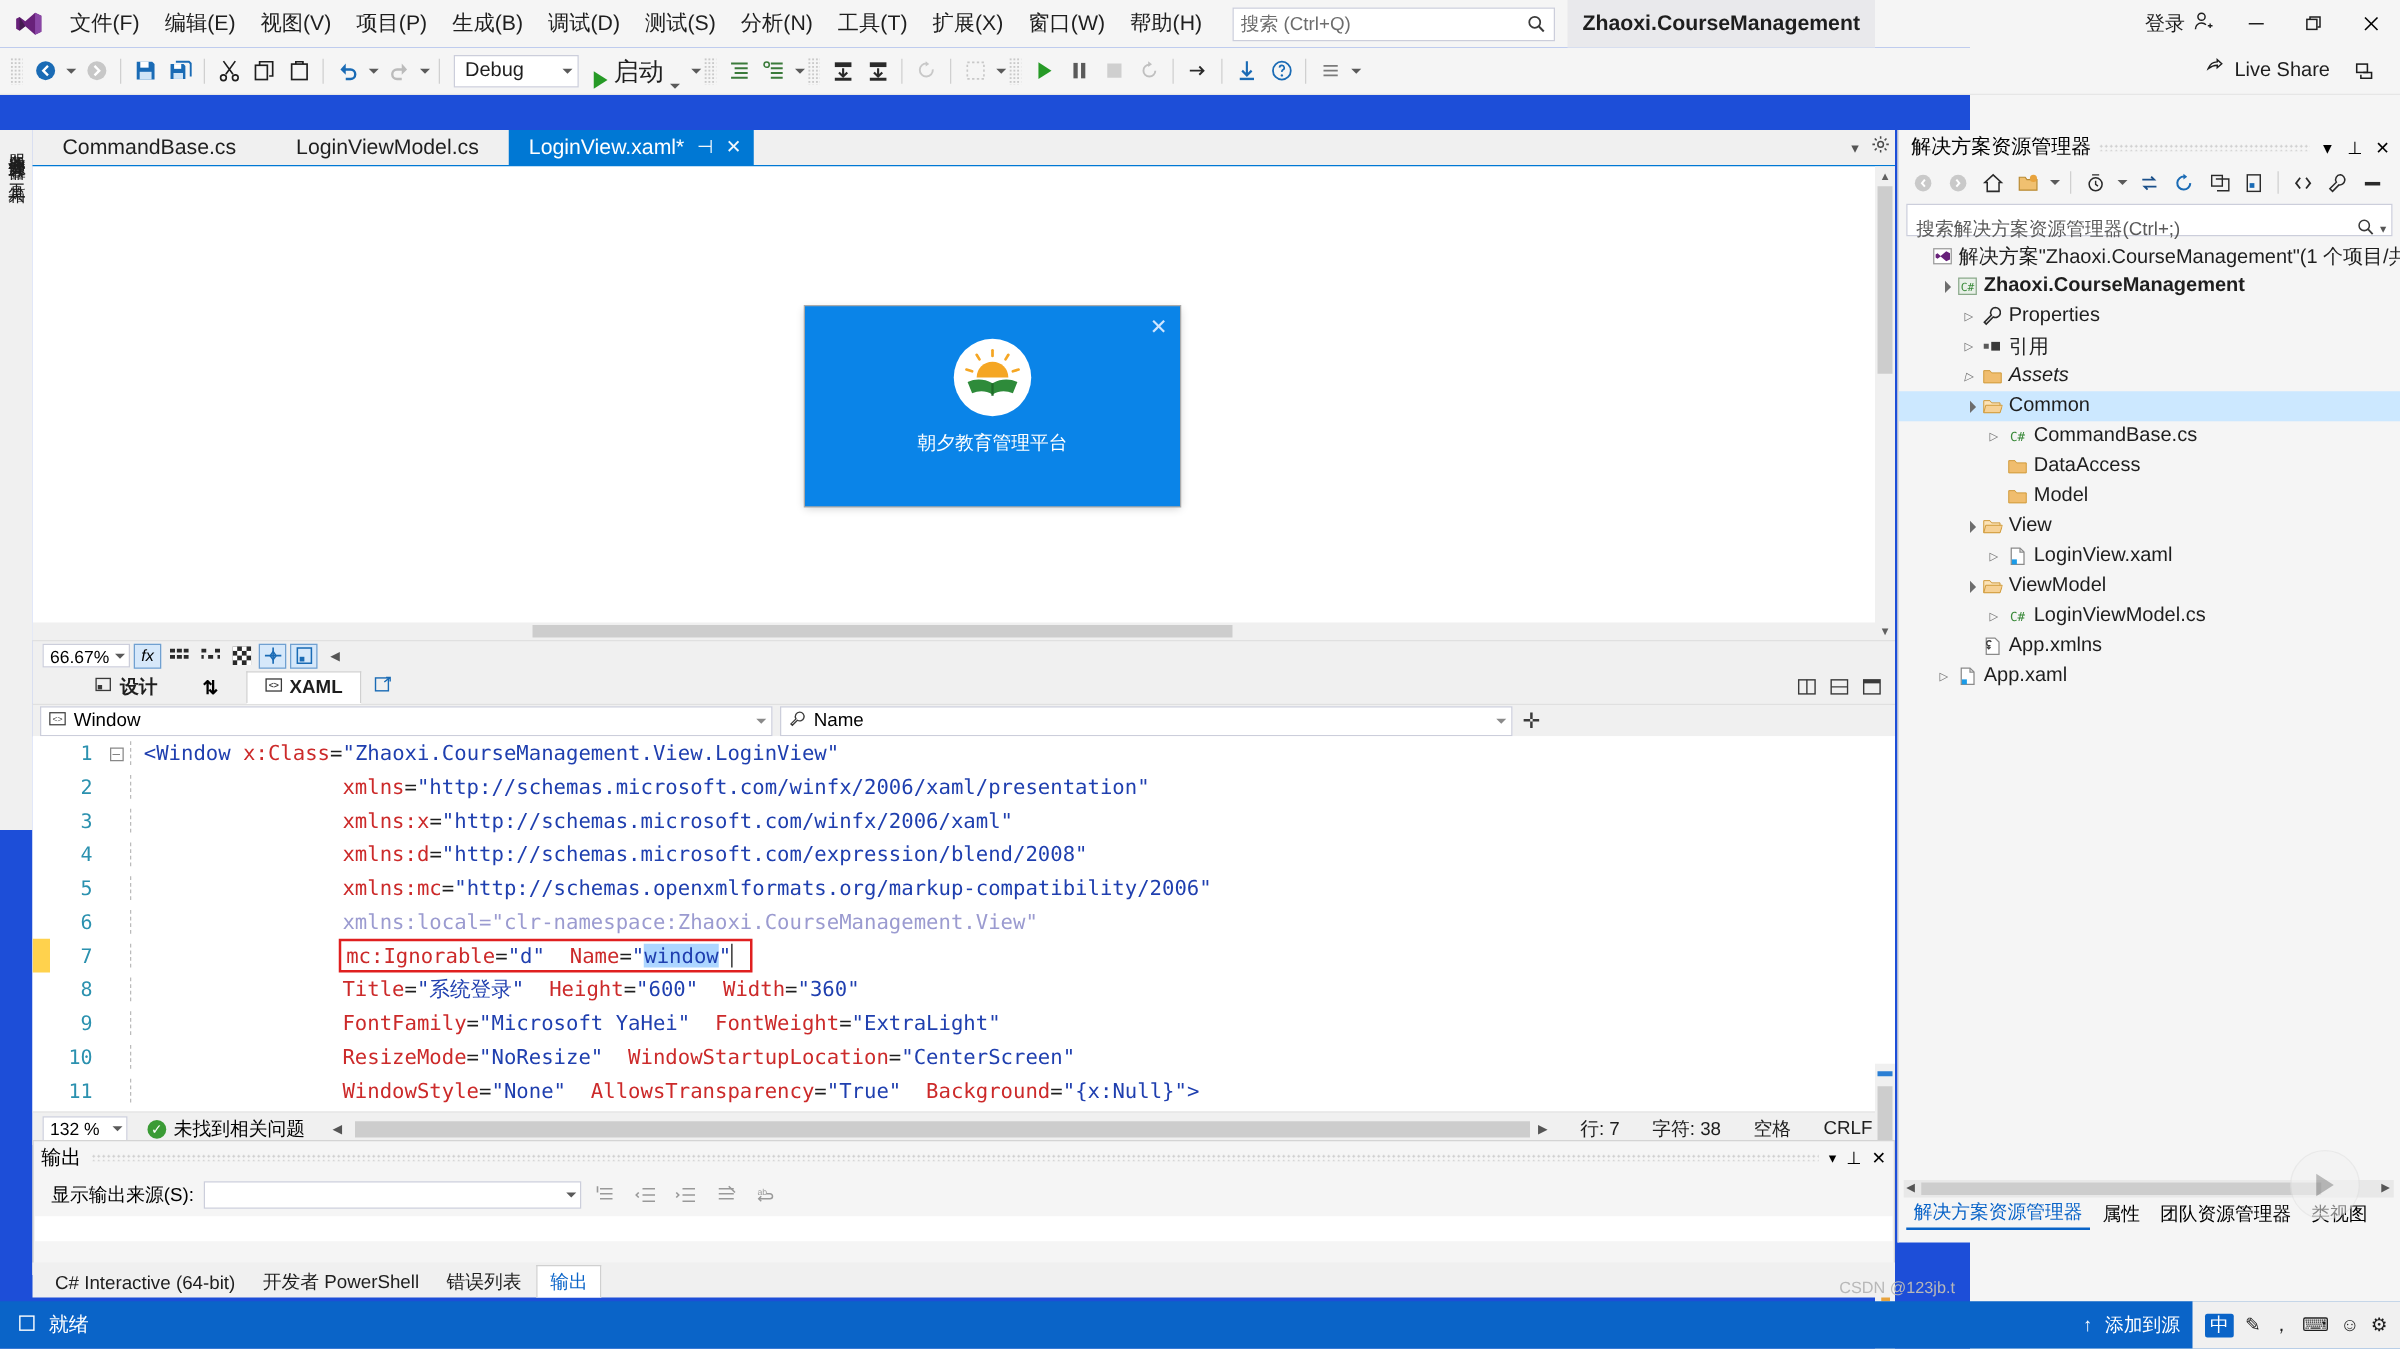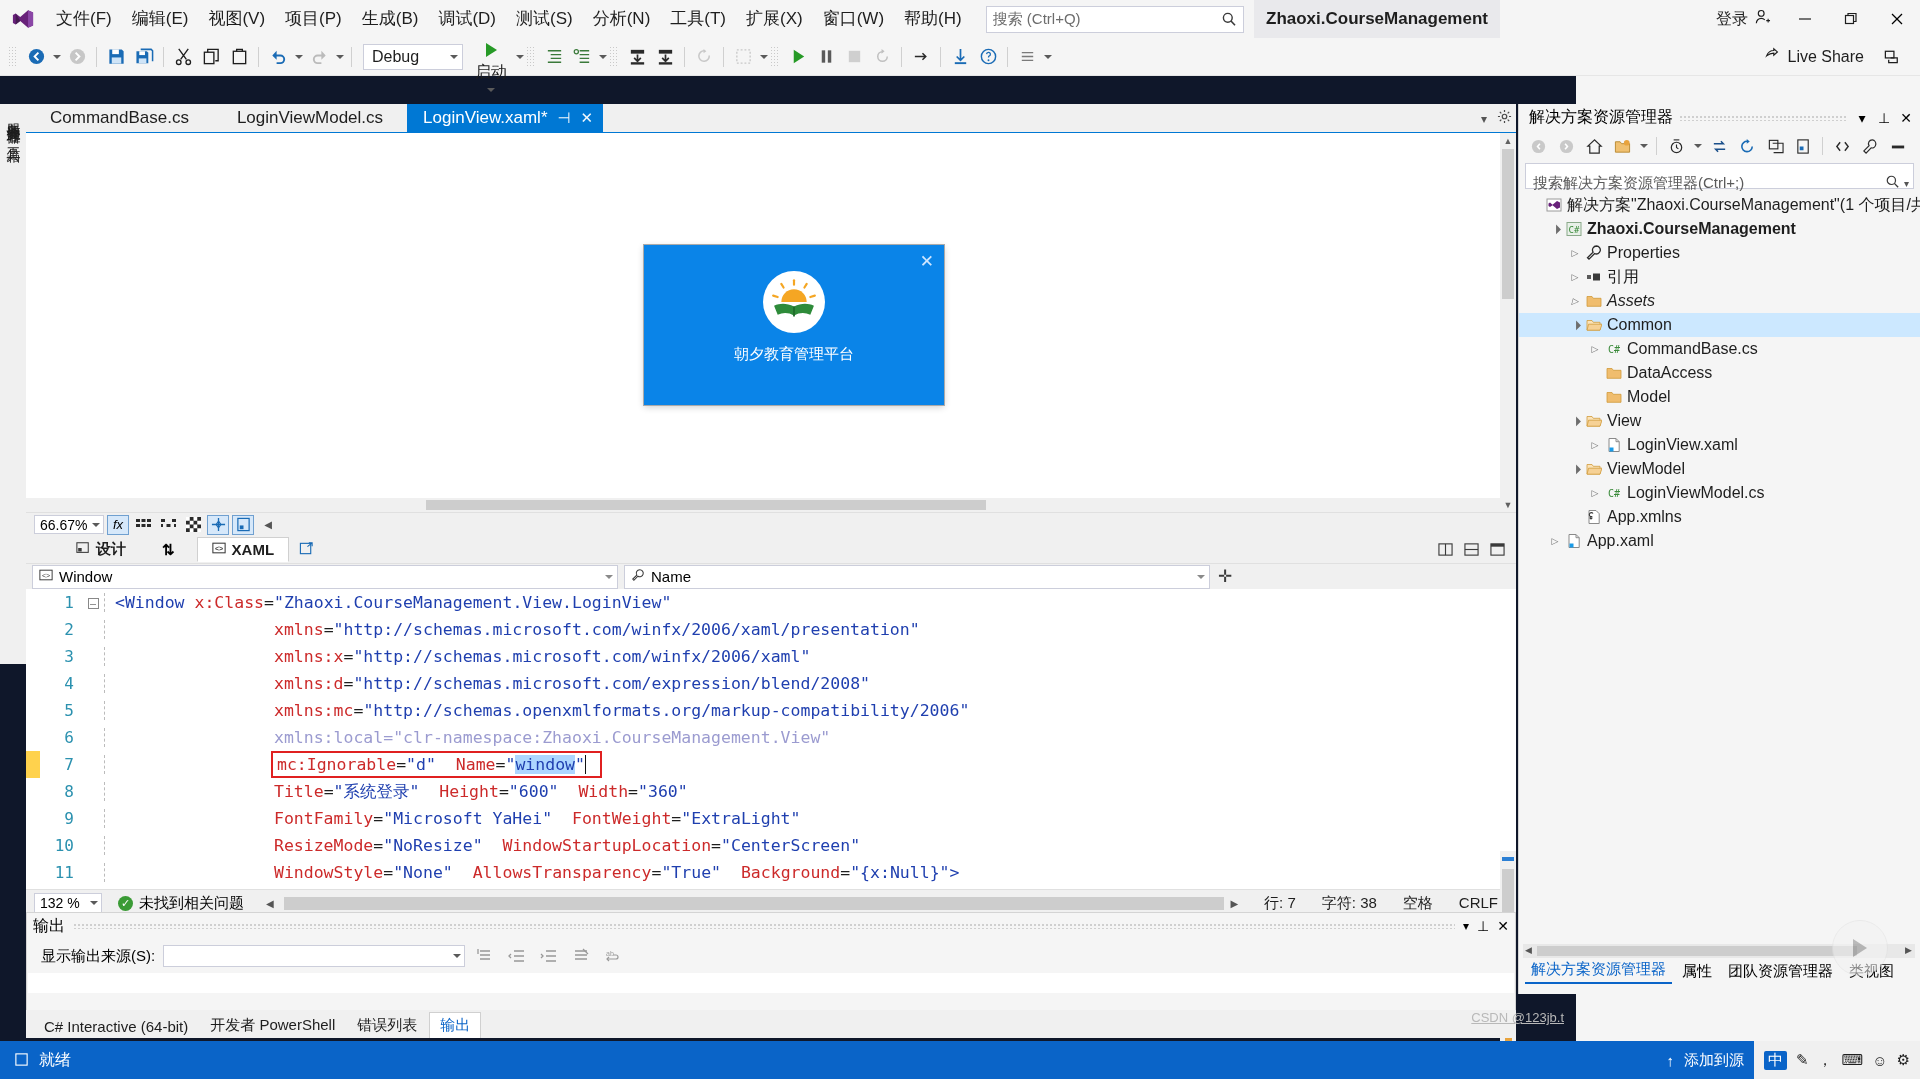--- a/index.html
+++ b/index.html
@@ -3,21 +3,21 @@
 <meta charset="utf-8">
 <style>
   * { box-sizing: border-box; margin: 0; padding: 0; }
   html, body {
     width: 1920px; height: 1079px;
     font-family: "Liberation Sans", sans-serif;
     background: #f5f5f5;
     overflow: hidden;
     -webkit-font-smoothing: antialiased;
   }
-  .app { position: relative; width: 1576px; height: 1079px; background: #0f172a; }
+  .app { position: relative; width: 1576px; height: 1079px; background: #1d4ed8; }
 
   
   .titlebar {
     position: absolute; top: 0; left: 0; width: 1920px; height: 38px;
     background: #f5f5f5; display: flex; align-items: center;
   }
   .vs-logo { width: 46px; height: 38px; display: flex; align-items: center; justify-content: center; }
   .vs-logo svg { width: 22px; height: 22px; }
   .menu { display: flex; align-items: center; height: 38px; }
   .menu-item {
@@ -55,21 +55,21 @@
   .tb-sep { width: 1px; height: 20px; background: #d0d0d0; margin: 0 5px; }
   .caret { width: 13px; height: 24px; display: flex; align-items: center; justify-content: center; }
   .caret:after { content: ""; border-left: 4px solid transparent; border-right: 4px solid transparent; border-top: 4px solid #5a5a5a; }
   .combo {
     width: 100px; height: 26px; background: #fff; border: 1px solid #cccedb;
     display: flex; align-items: center; padding: 0 4px 0 8px; font-size: 16px; color: #1e1e1e;
     margin: 0 6px;
   }
   .combo .lbl { flex: 1; }
   .combo .arr { border-left: 4px solid transparent; border-right: 4px solid transparent; border-top: 4px solid #5a5a5a; }
-  .startbtn { display: flex; align-items: center; gap: 5px; padding: 0 6px; height: 28px; font-size: 16px; color: #1e1e1e; flex-direction: column; }
+  .startbtn { display: flex; align-items: flex-end; gap: 5px; padding: 0 6px; height: 28px; font-size: 20px; color: #1e1e1e; }
   .play { width: 0; height: 0; border-left: 11px solid #269a26; border-top: 7px solid transparent; border-bottom: 7px solid transparent; }
   .liveshare { position: absolute; right: 56px; display: flex; align-items: center; gap: 7px; font-size: 16px; color: #1e1e1e; }
   .pin-right { position: absolute; right: 14px; }
 
   
   .vtabs { position: absolute; left: 0; top: 104px; width: 26px; height: 560px; background: #f0f0f0; }
   .vtab { writing-mode: vertical-rl; font-size: 14px; color: #1e1e1e; padding: 8px 5px; letter-spacing: 1px; }
 
   
   .doc-area { position: absolute; left: 26px; top: 104px; width: 1490px; height: 808px; background: #fff; }
@@ -202,21 +202,21 @@
   .float-run { position: absolute; left: 1832px; top: 920px; width: 56px; height: 56px; border-radius: 50%; background: #f3f3f3; border: 1px solid #e0e0e0; display: flex; align-items: center; justify-content: center; opacity: .55; }
   .float-run .tri { width: 0; height: 0; border-left: 14px solid #8a8a8a; border-top: 9px solid transparent; border-bottom: 9px solid transparent; }
 
   
   .statusbar { position: absolute; left: 0; bottom: 0; width: 1920px; height: 38px; background: #0a64c8; display: flex; align-items: center; color: #fff; font-size: 16px; }
   .sb-left { display: flex; align-items: flex-end; gap: 10px; padding-left: 14px; }
   .sb-right { position: absolute; right: 0; display: flex; align-items: center; gap: 10px; }
   .sb-add { display: flex; align-items: center; gap: 8px; font-size: 15px; }
   .ime { background: #f0f0f0; color: #1e1e1e; height: 38px; display: flex; align-items: center; gap: 9px; padding: 0 10px; font-size: 15px; }
   .ime .cn { background: #0a64c8; color: #fff; padding: 0 4px; border-radius: 2px; }
-  .watermark { position: absolute; right: 12px; bottom: 54px; font-size: 13px; color: #b8b8b8; text-decoration: underline; }
+  .watermark { position: absolute; right: 12px; bottom: 42px; font-size: 13px; color: #b8b8b8; }
 </style>
 </head>
 <body>
 
 <div class="app">
 
   <div class="titlebar">
     <div class="vs-logo">
       <svg viewBox="0 0 24 24">
           <path d="M17.5 2.5 23 5v14l-5.5 2.5L9 14.2 4 18 1 16.3V7.7L4 6l5 3.8 8.5-7.3z" fill="#68217a"></path>

